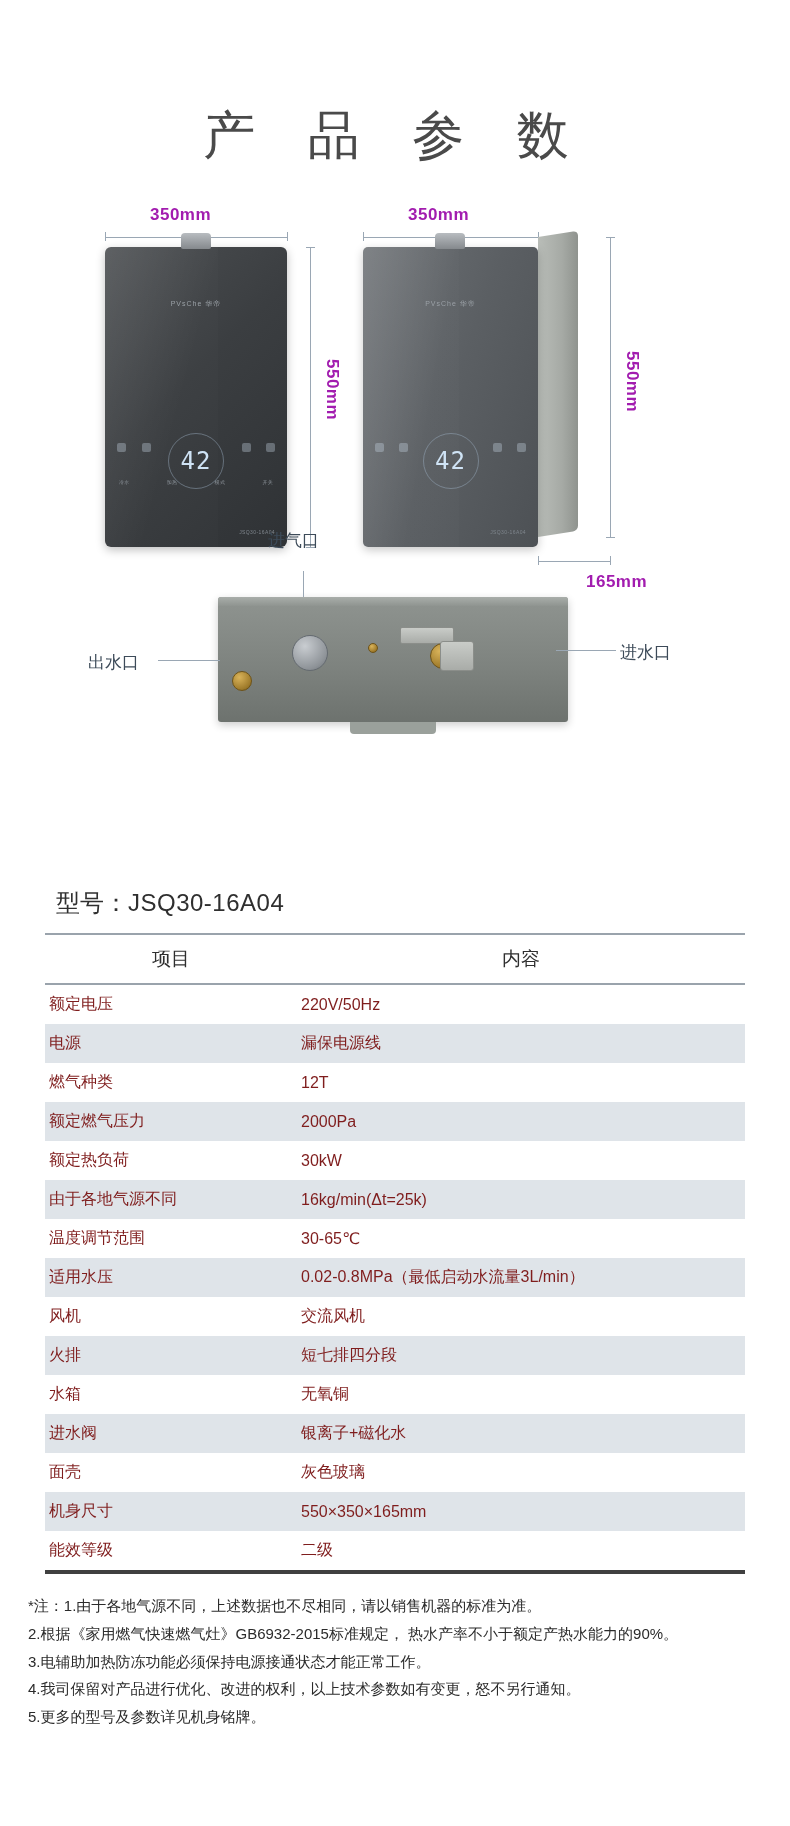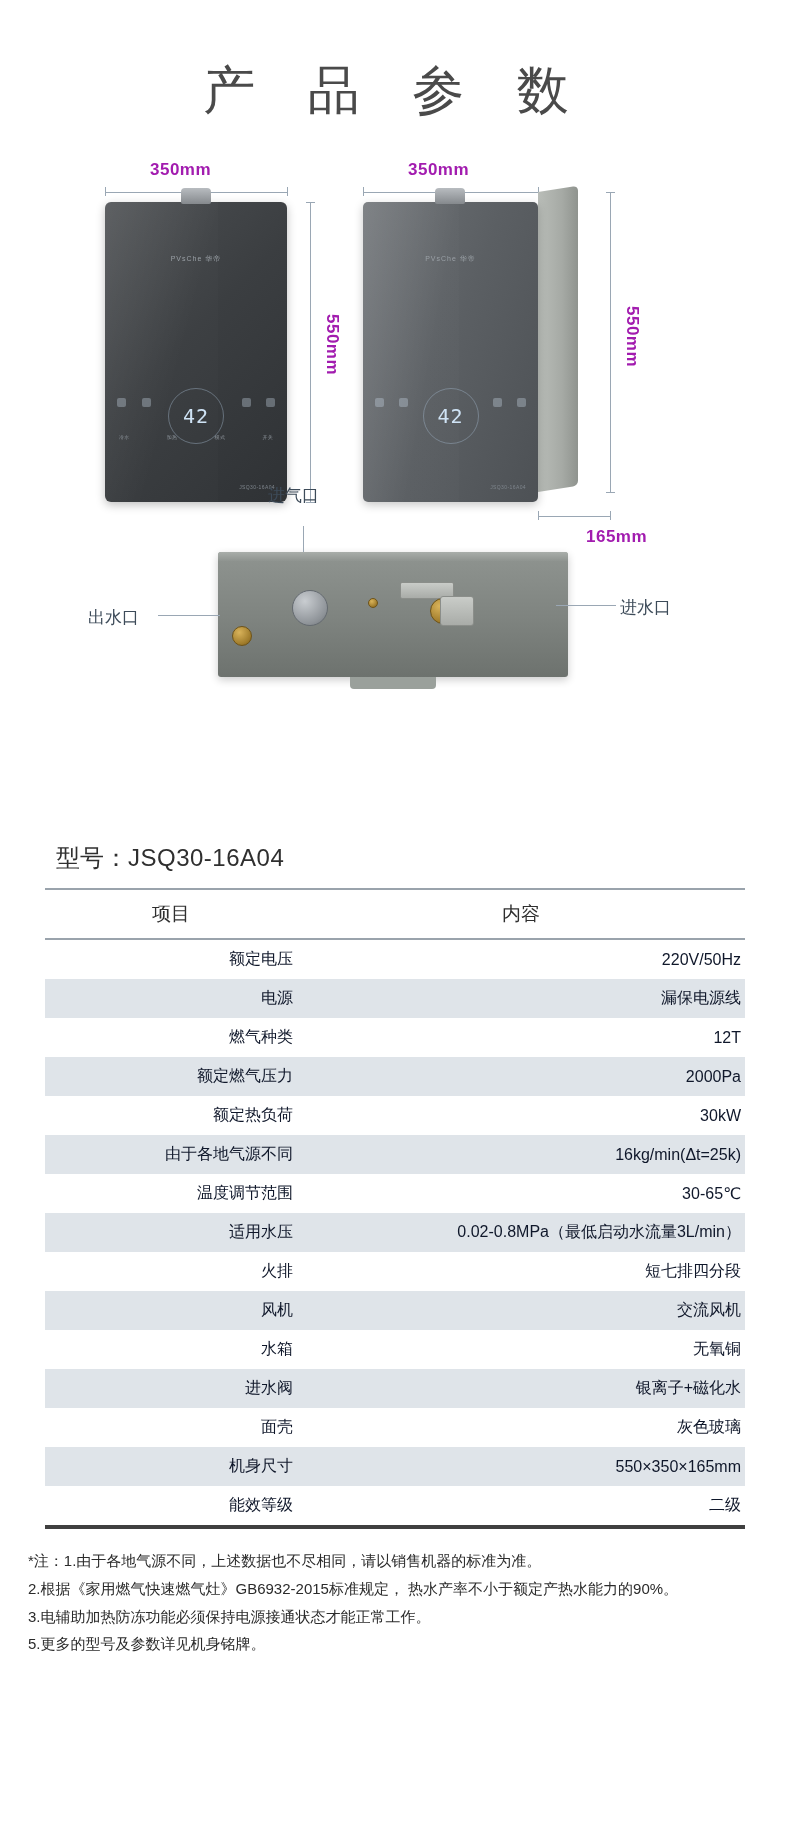--- a/index.html
+++ b/index.html
@@ -5,21 +5,21 @@
   * { box-sizing: border-box; }
   html, body { margin:0; padding:0; }
   body {
     width: 790px; height: 1826px;
     background: #ffffff;
     font-family: "Liberation Sans", "DejaVu Sans", sans-serif;
     color: #333;
     position: relative;
     overflow: hidden;
   }
-  .page { width:790px; height:1416px; position:relative; }
+  .page { width:790px; height:1416px; position:relative;margin-top:45px; }
 
   
   .title {
     text-align:center;
     font-size: 52px;
     letter-spacing: 18px;
     color:#4a4a4a;
     font-weight: 400;
     padding-top: 56px;
     font-family: "DejaVu Sans", sans-serif;
@@ -86,21 +86,21 @@
     white-space:nowrap;
   }
   .display-ring {
     position:absolute; left:50%; transform:translateX(-50%);
     top: 186px;
     width: 56px; height:56px; border-radius:50%;
     border:1px solid rgba(160,180,200,0.45);
     display:flex; align-items:center; justify-content:center;
   }
   .display-ring .temp {
-    color:#cfe3f5; font-size:20px; font-family:"DejaVu Sans Mono", monospace;
+    color:#cfe3f5; font-size:24px; font-family:"DejaVu Sans Mono", monospace;
     letter-spacing:1px;
   }
   .ctrl-row {
     position:absolute; left:12px; right:12px; top:196px;
     display:flex; justify-content:space-between; align-items:center;
   }
   .ctrl-dot { width:9px; height:9px; border-radius:2px; background:rgba(200,215,230,0.35); }
   .ctrl-lbls {
     position:absolute; left:14px; right:14px; top:232px;
     display:flex; justify-content:space-between;
@@ -187,21 +187,21 @@
   
   .table-wrap { padding: 14px 45px 0 45px; }
   table { width:100%; border-collapse:collapse; }
   thead th {
     font-size: 19px; font-weight:400; color:#2f2f2f;
     padding: 11px 0; 
     border-top: 2px solid #9aa3ac;
     border-bottom: 2px solid #9aa3ac;
   }
   tbody td {
-    font-size: 16px; color:#0f172a; text-align:right;
+    font-size: 16px; color:#7f1d1d; text-align:left;
     padding: 9px 4px;
   }
   tbody tr:nth-child(odd) td { background:#ffffff; }
   tbody tr:nth-child(even) td { background:#dfe4e9; }
   tbody tr:last-child td { border-bottom: 4px solid #404040; }
   td.col1 { width: 36%; }
   td.col2 { width: 64%; }
 
   
   .notes {
@@ -348,26 +348,26 @@
           </tr>
           <tr>
             <td class="col1">温度调节范围</td>
             <td class="col2">30-65℃</td>
           </tr>
           <tr>
             <td class="col1">适用水压</td>
             <td class="col2">0.02-0.8MPa（最低启动水流量3L/min）</td>
           </tr>
           <tr>
+            <td class="col1">风机</td>
+            <td class="col2">交流风机</td>
+          </tr>
+          <tr>
             <td class="col1">火排</td>
             <td class="col2">短七排四分段</td>
-          </tr>
-          <tr>
-            <td class="col1">风机</td>
-            <td class="col2">交流风机</td>
           </tr>
           <tr>
             <td class="col1">水箱</td>
             <td class="col2">无氧铜</td>
           </tr>
           <tr>
             <td class="col1">进水阀</td>
             <td class="col2">银离子+磁化水</td>
           </tr>
           <tr>
@@ -385,15 +385,16 @@
         </tbody>
     </table>
   </div>
 
   <div class="notes">
     <div class="line">
       <span class="lead">*注：</span><span>1.由于各地气源不同，上述数据也不尽相同，请以销售机器的标准为准。</span>
     </div>
     <div class="line">2.根据《家用燃气快速燃气灶》GB6932-2015标准规定， 热水产率不小于额定产热水能力的90%。</div>
     <div class="line">3.电辅助加热防冻功能必须保持电源接通状态才能正常工作。</div>
+    <div class="line">4.我司保留对产品进行优化、改进的权利，以上技术参数如有变更，怒不另行通知。</div>
     <div class="line">5.更多的型号及参数详见机身铭牌。</div>
   </div>
 </div>
 
 </body></html>

